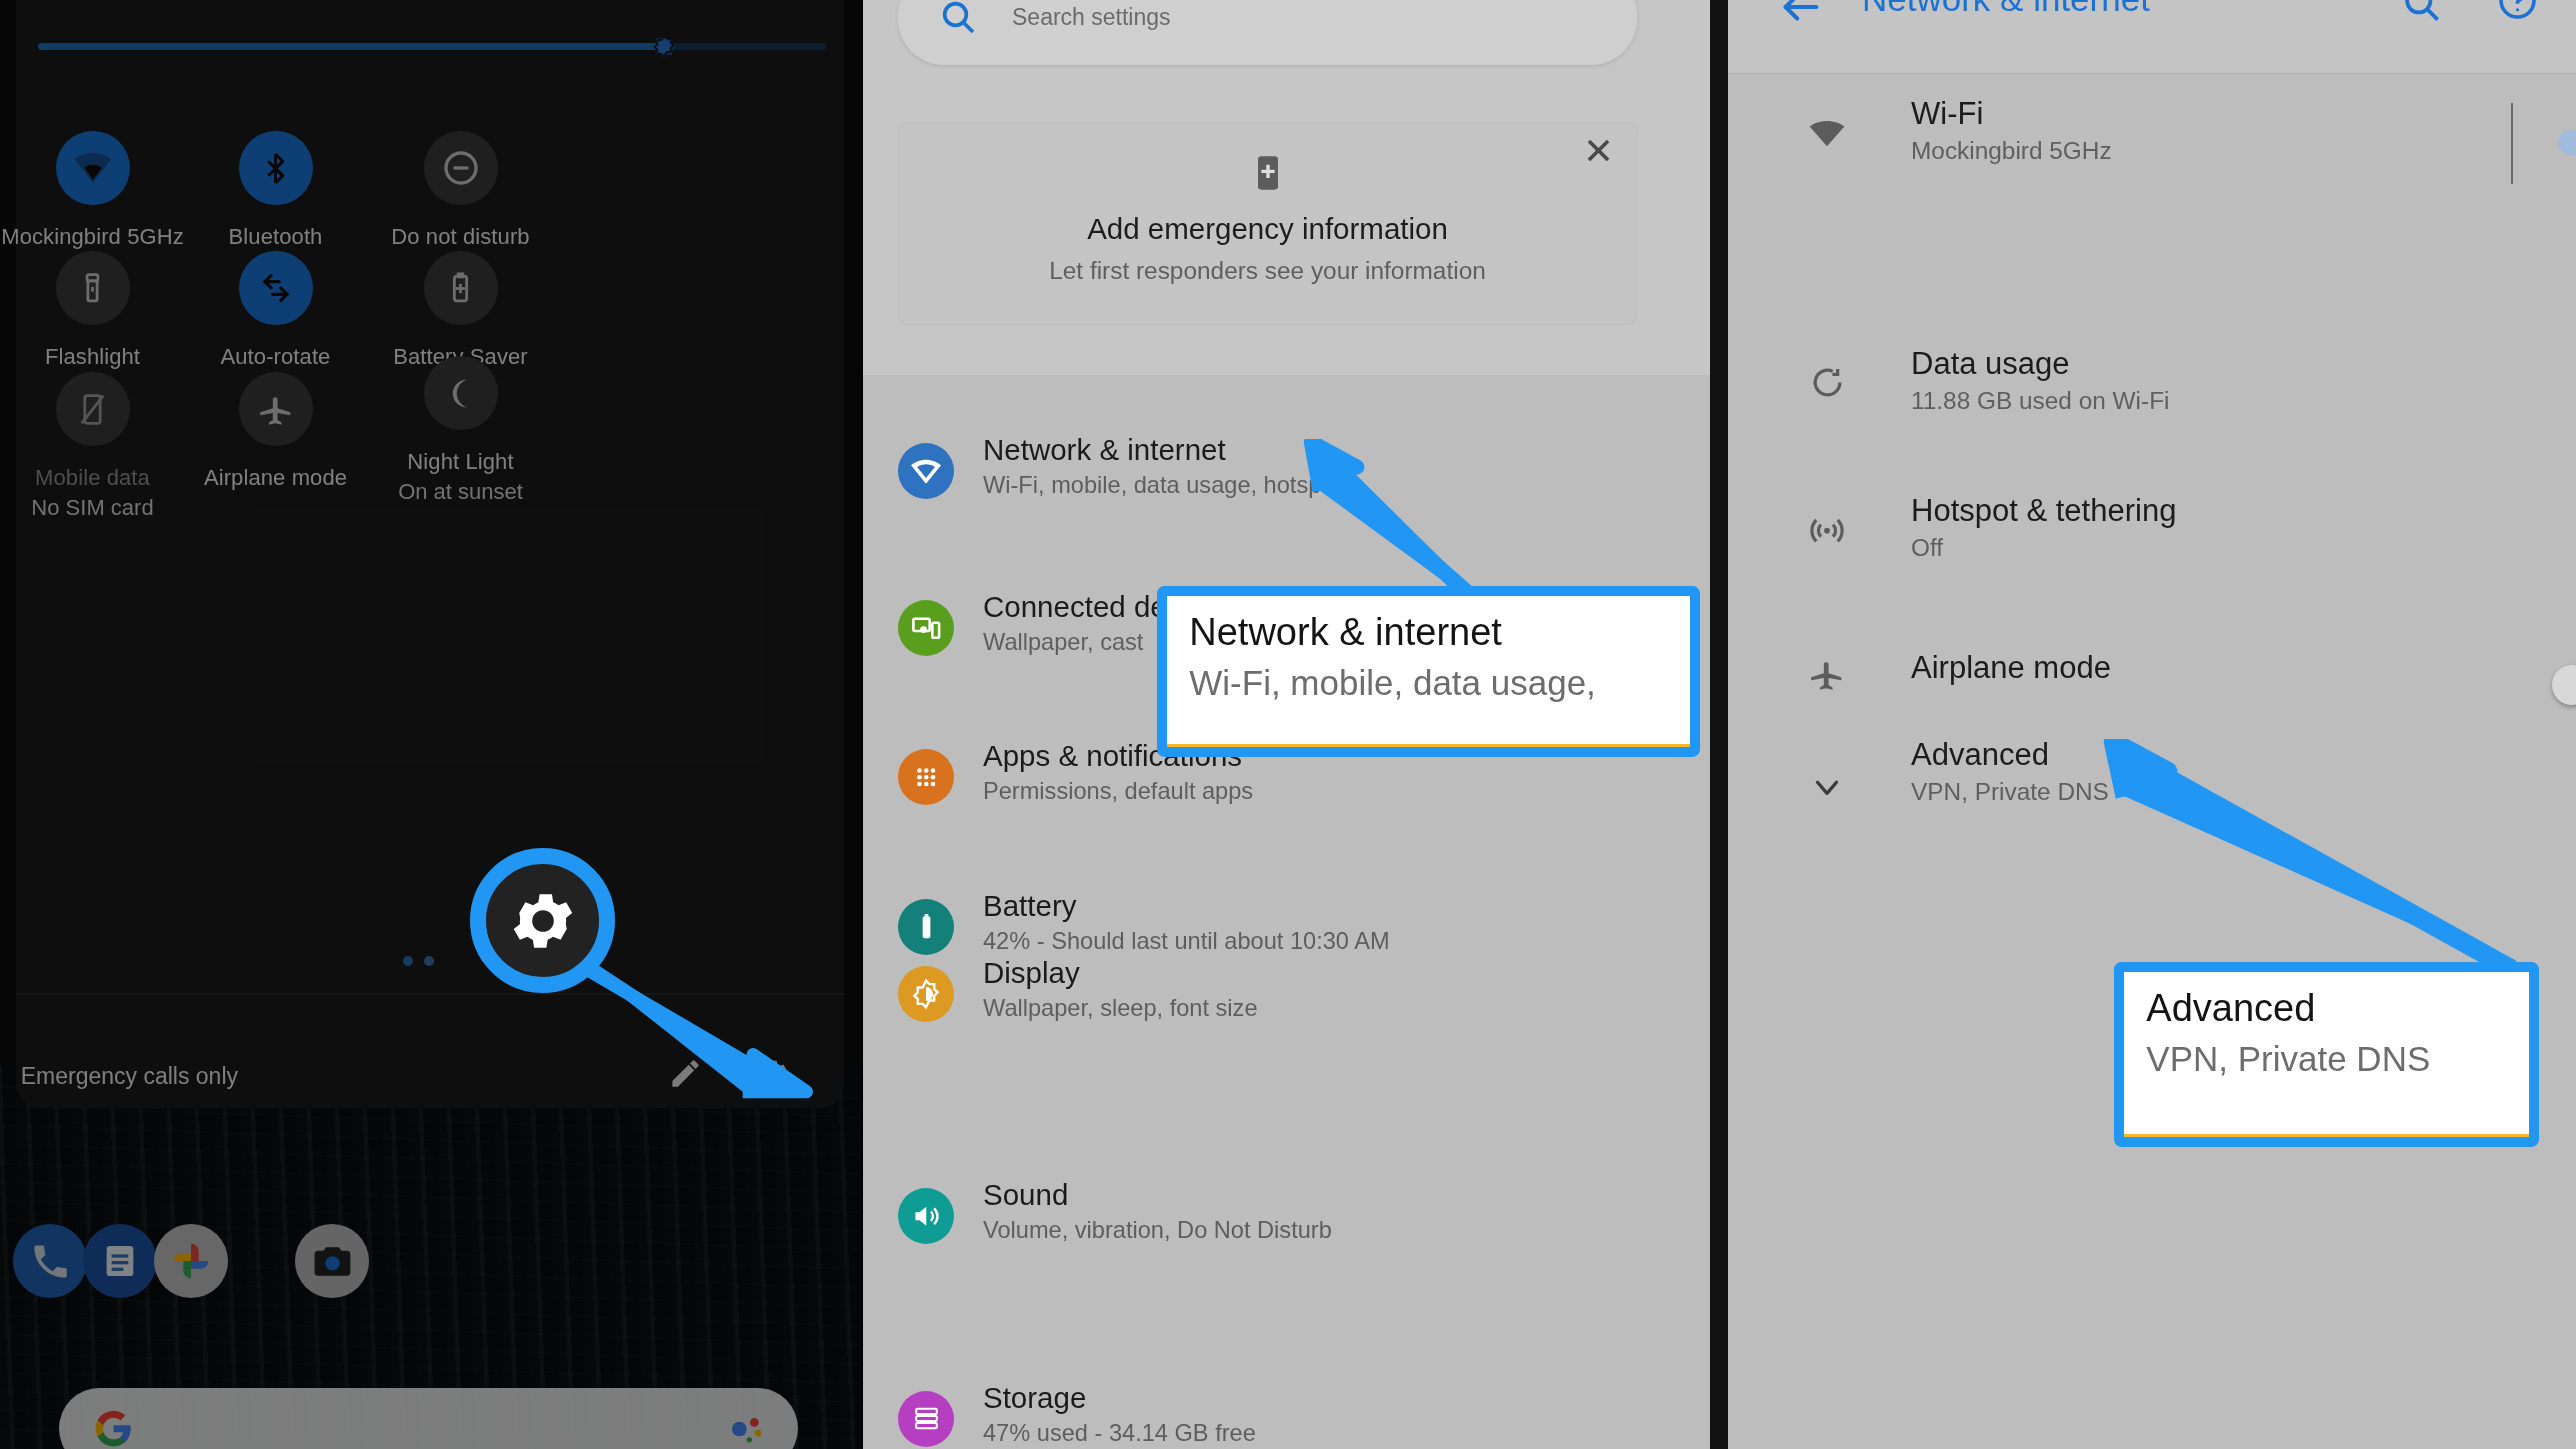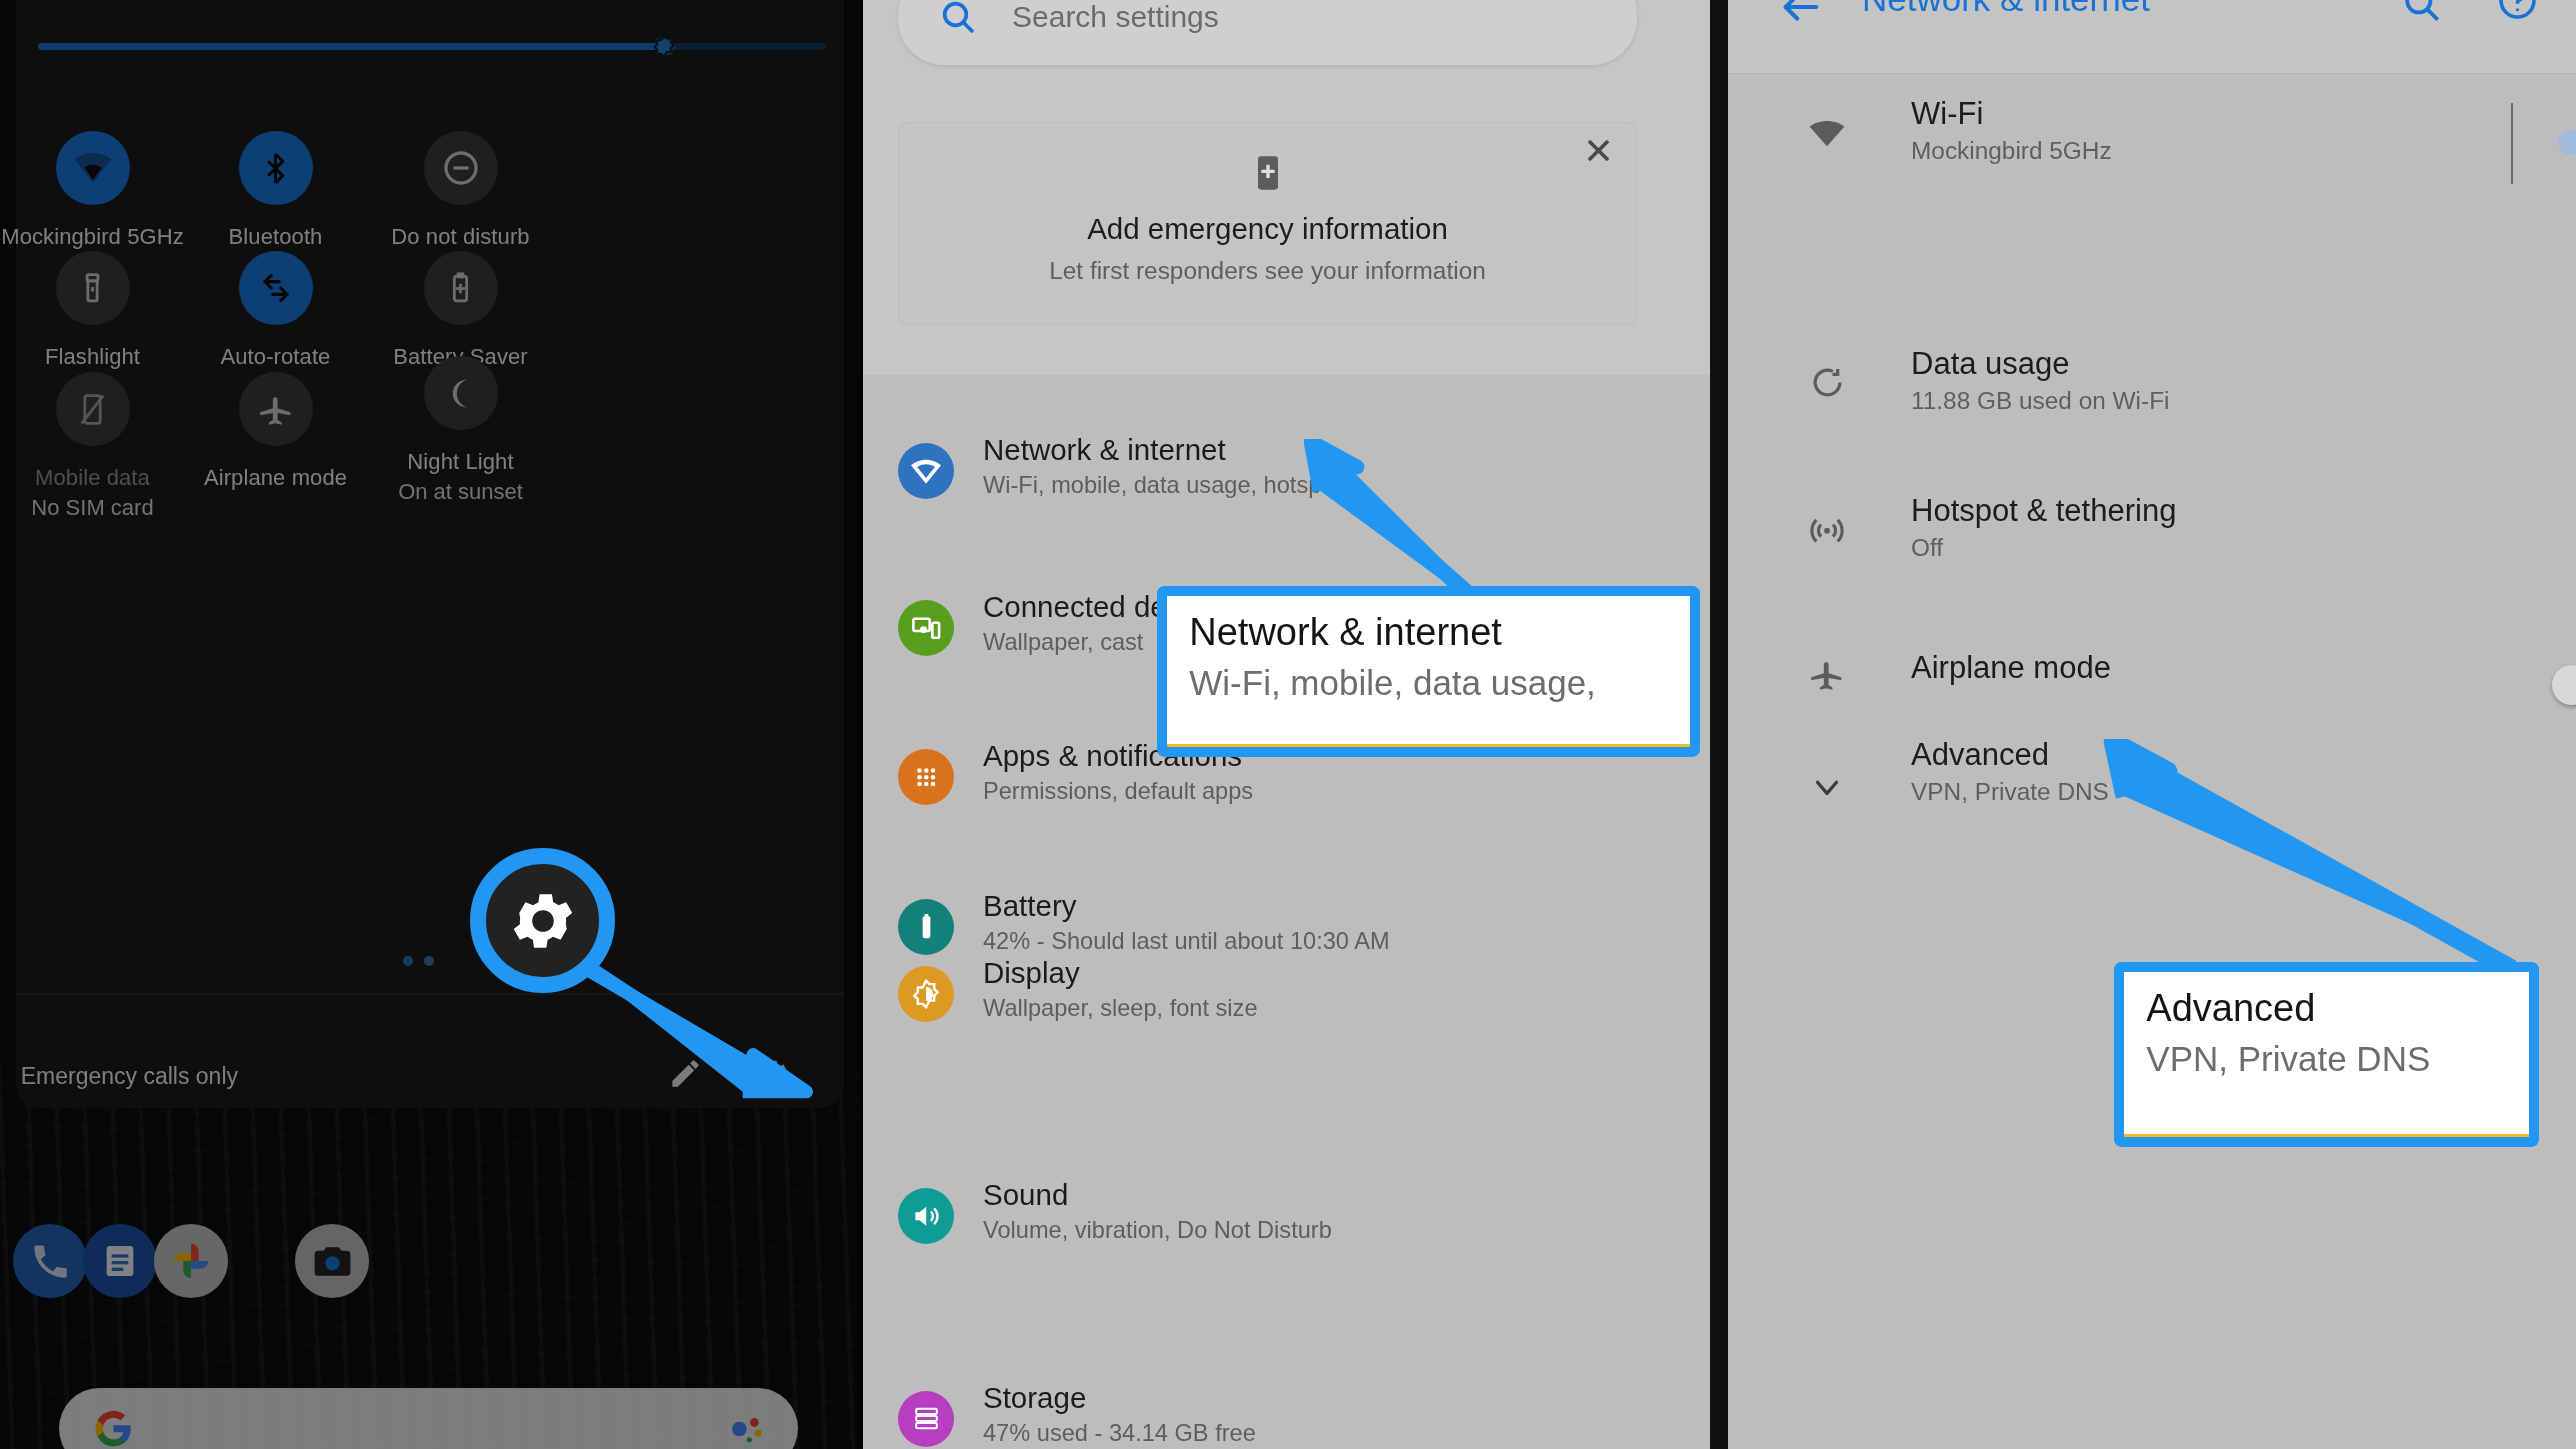--- a/index.html
+++ b/index.html
@@ -66,21 +66,21 @@
                border:16.2px solid #2196f3; border-radius:50%;
                background:#222; display:flex; align-items:center; justify-content:center; }
 
   
   .panel2 { position:absolute; left:863px; top:0; width:848px; height:1449px;
             background:#bdbdbd; overflow:hidden; }
   .p2-top { position:absolute; left:0; top:0; width:848px; height:375px; background:#c6c6c6; }
   .searchbar { position:absolute; left:35px; top:-31px; width:739px; height:96px;
                background:#cfcfcf; border-radius:46px; display:flex; align-items:center;
                padding-left:40px; gap:34px; box-shadow:0 1.5px 4.4px rgba(0,0,0,.10); }
-  .searchbar .ph { font-size:30px; color:#6b6b6b; }
+  .searchbar .ph { font-size:23px; color:#6b6b6b; }
   .emerg-card { position:absolute; left:35px; top:122px; width:739px; height:203px;
                 background:#c4c4c4; border:1.5px solid #bdbdbd; border-radius:8.9px;
                 text-align:center; }
   .emerg-x { position:absolute; right:22px; top:10.3px; font-size:37px; color:#4a4a4a;
              line-height:1; font-family:"Liberation Sans", sans-serif; }
   .emerg-plus { margin-top:29.5px; }
   .emerg-t1 { margin-top:16.2px; font-size:29.5px; color:#1d1d1d; }
   .emerg-t2 { margin-top:11.8px; font-size:24.4px; color:#5f5f5f; }
 
   .srow { position:absolute; left:0; width:848px; height:89px; }

